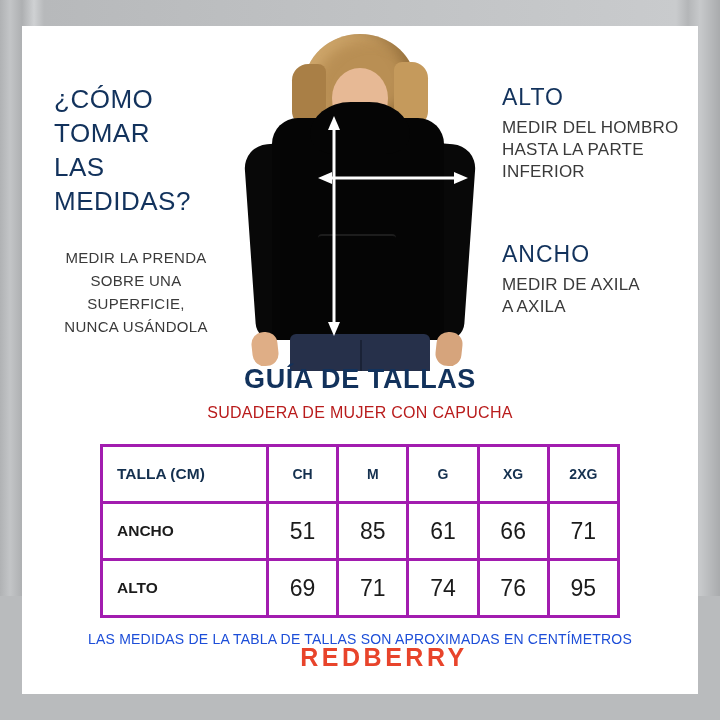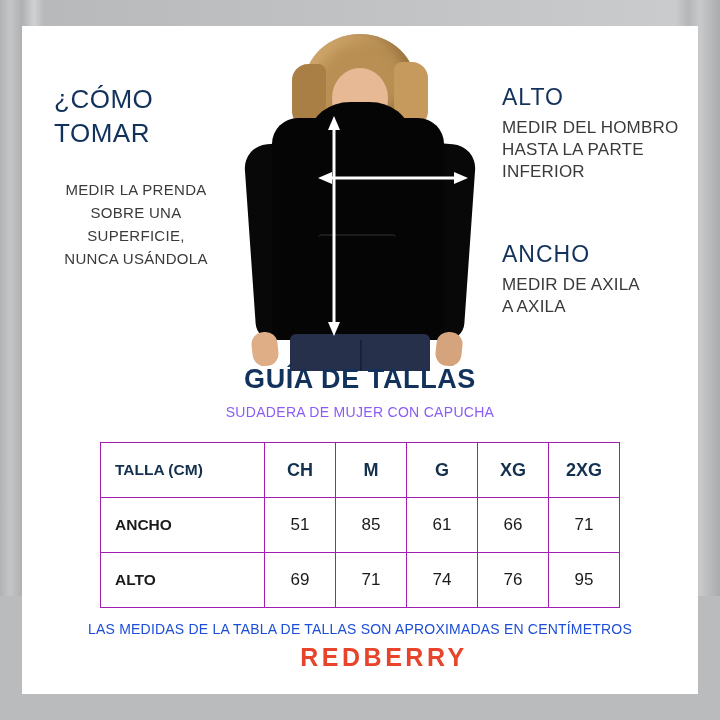--- a/index.html
+++ b/index.html
@@ -249,51 +249,51 @@
     text-align: center;
   }
   .guide-title {
     color: #12325c;
     font-size: 27px;
     font-weight: 700;
     letter-spacing: .6px;
   }
   .guide-sub {
     margin-top: 9px;
-    color: #8b5cf6;
-    font-size: 14px;
+    color: #b91c1c;
+    font-size: 16px;
     letter-spacing: .3px;
   }
   table.sizes {
     margin: 22px auto 0 auto;
     border-collapse: collapse;
     width: 520px;
     table-layout: fixed;
   }
   table.sizes th, table.sizes td {
-    border: 1px solid #a21caf;
+    border: 3px solid #a21caf;
     height: 52px;
     font-size: 16px;
     color: #14304f;
     text-align: center;
   }
   table.sizes th.rowhead, table.sizes td.rowhead {
     text-align: left;
     padding-left: 14px;
     font-weight: 700;
     font-size: 15.5px;
     width: 148px;
   }
   table.sizes thead th {
     font-weight: 700;
-    font-size: 18px;
+    font-size: 14px;
   }
   table.sizes tbody td {
     font-weight: 400;
-    font-size: 17px;
+    font-size: 23px;
     color: #1b1b1b;
   }
   .table-note {
     margin-top: 13px;
     color: #1d4ed8;
     font-size: 14px;
     letter-spacing: .2px;
   }
 
   
@@ -345,20 +345,21 @@
         <g stroke="#ffffff" stroke-width="3" fill="none">
           <line x1="96" y1="152" x2="226" y2="152"></line>
         </g>
         <polygon points="86,152 100,146 100,158" fill="#ffffff"></polygon>
         <polygon points="236,152 222,146 222,158" fill="#ffffff"></polygon>
       </svg>
 
       <div class="left-block">
         <div class="headline">
           <div>¿CÓMO TOMAR</div>
+          <div>LAS MEDIDAS?</div>
         </div>
         <div class="left-sub">
           <div>MEDIR LA PRENDA</div>
           <div>SOBRE UNA</div>
           <div>SUPERFICIE,</div>
           <div>NUNCA USÁNDOLA</div>
         </div>
       </div>
 
       <div class="right-block">

